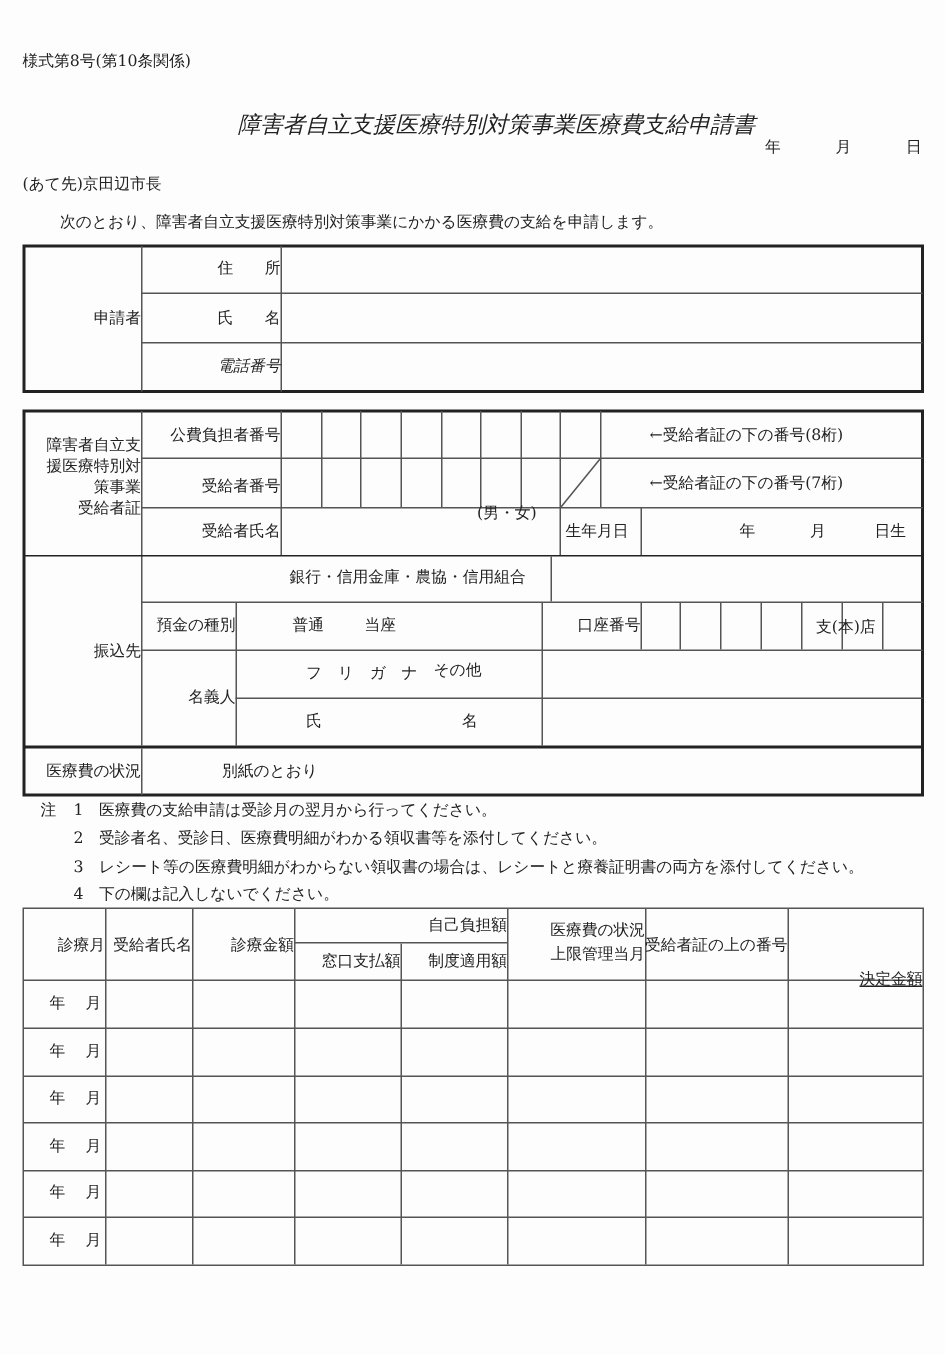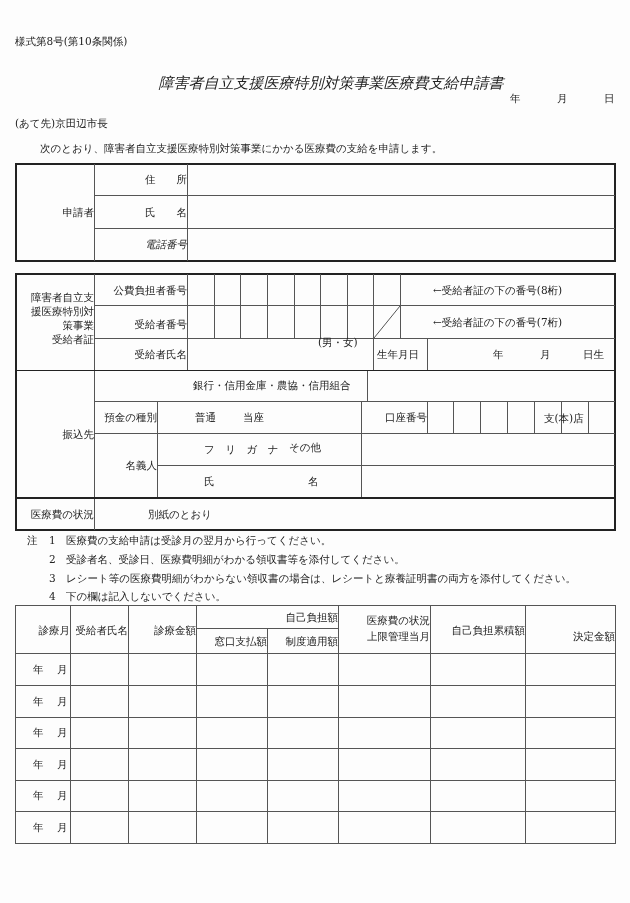--- a/index.html
+++ b/index.html
@@ -186,22 +186,22 @@
   <div class="line" style="left:16px;top:811px;width:599px;height:1px;"></div>
 
   <div class="cell-text" style="left:15px;width:55px;top:625px;">診療月</div>
   <div class="cell-text" style="left:70px;width:58px;top:625px;">受給者氏名</div>
   <div class="cell-text" style="left:128px;width:68px;top:625px;">診療金額</div>
   <div class="cell-text" style="left:196px;width:142px;top:612px;">自己負担額</div>
   <div class="cell-text" style="left:196px;width:71px;top:636px;">窓口支払額</div>
   <div class="cell-text" style="left:267px;width:71px;top:636px;">制度適用額</div>
   <div class="cell-text" style="left:338px;width:92px;top:615px;">医療費の状況</div>
   <div class="cell-text" style="left:338px;width:92px;top:631px;">上限管理当月</div>
-  <div class="cell-text" style="left:430px;width:95px;top:625px;">自己負担累積額</div>
-  <div class="cell-text" style="left:525px;width:90px;top:631px;">決定金額</div>
+  <div class="cell-text" style="left:430px;width:95px;top:625px;">受給者証の上の番号</div>
+  <div class="cell-text" style="left:525px;width:90px;top:648px;text-decoration:underline;">決定金額</div>
 
   <div class="abs" style="left:33px;top:664px;">年</div>
   <div class="abs" style="left:57px;top:664px;">月</div>
   <div class="abs" style="left:33px;top:696px;">年</div>
   <div class="abs" style="left:57px;top:696px;">月</div>
   <div class="abs" style="left:33px;top:727px;">年</div>
   <div class="abs" style="left:57px;top:727px;">月</div>
   <div class="abs" style="left:33px;top:759px;">年</div>
   <div class="abs" style="left:57px;top:759px;">月</div>
   <div class="abs" style="left:33px;top:790px;">年</div>

